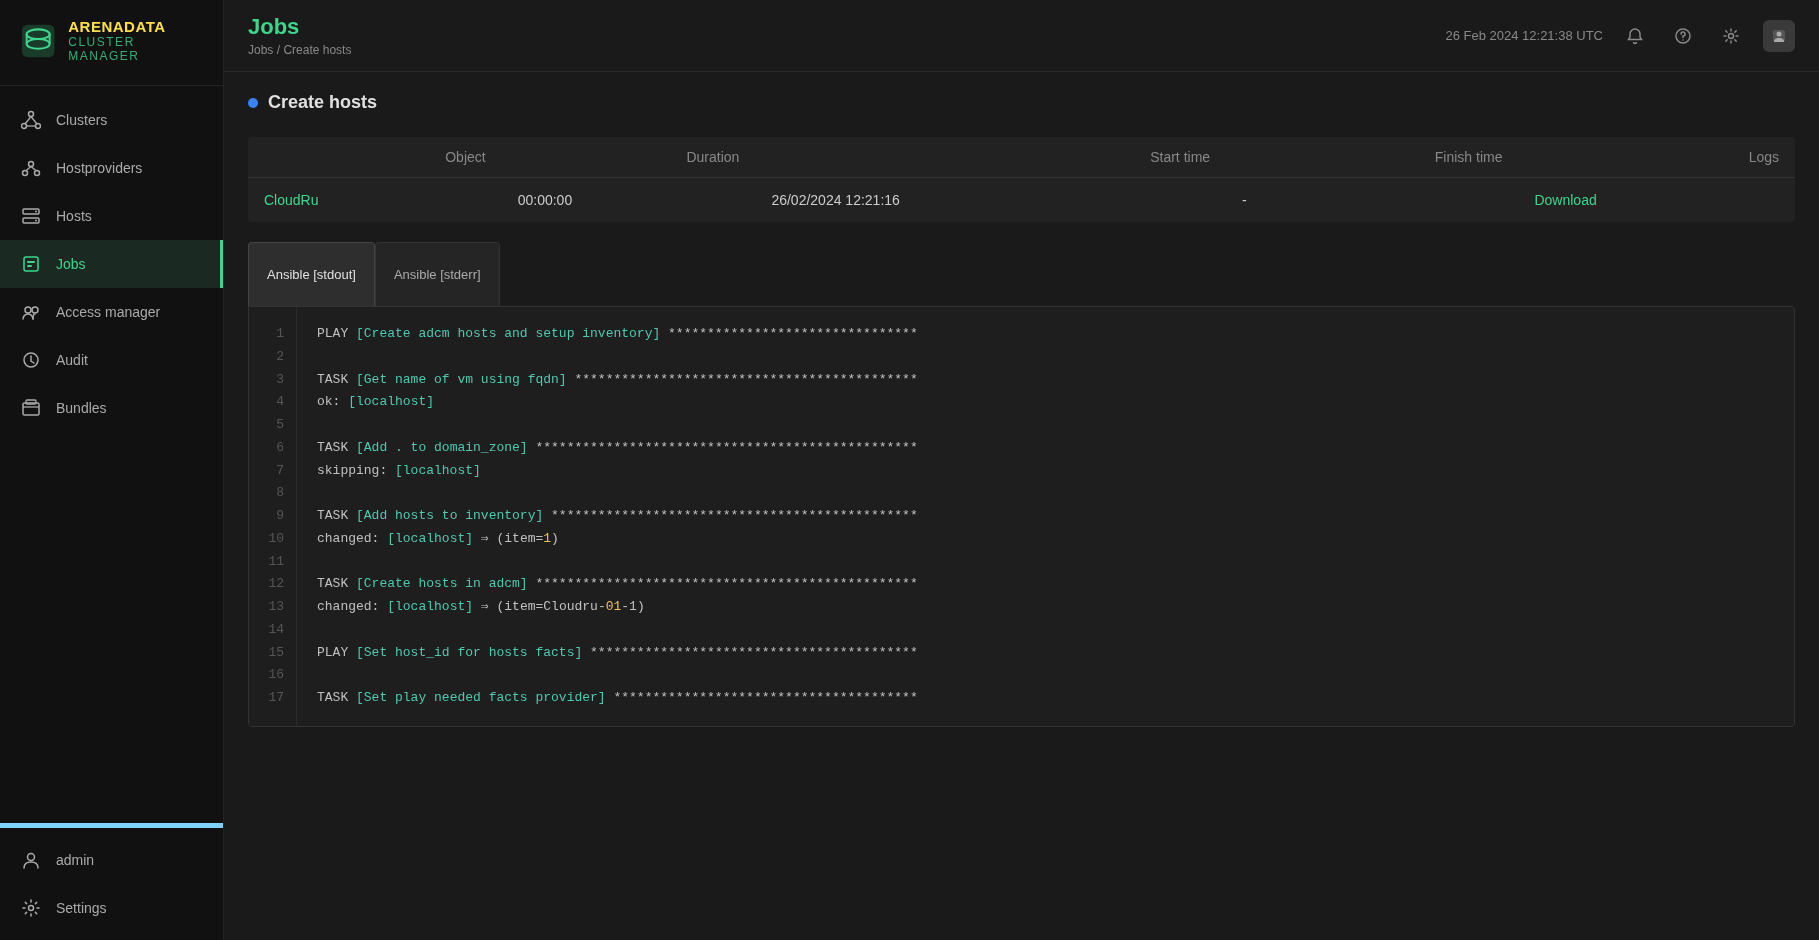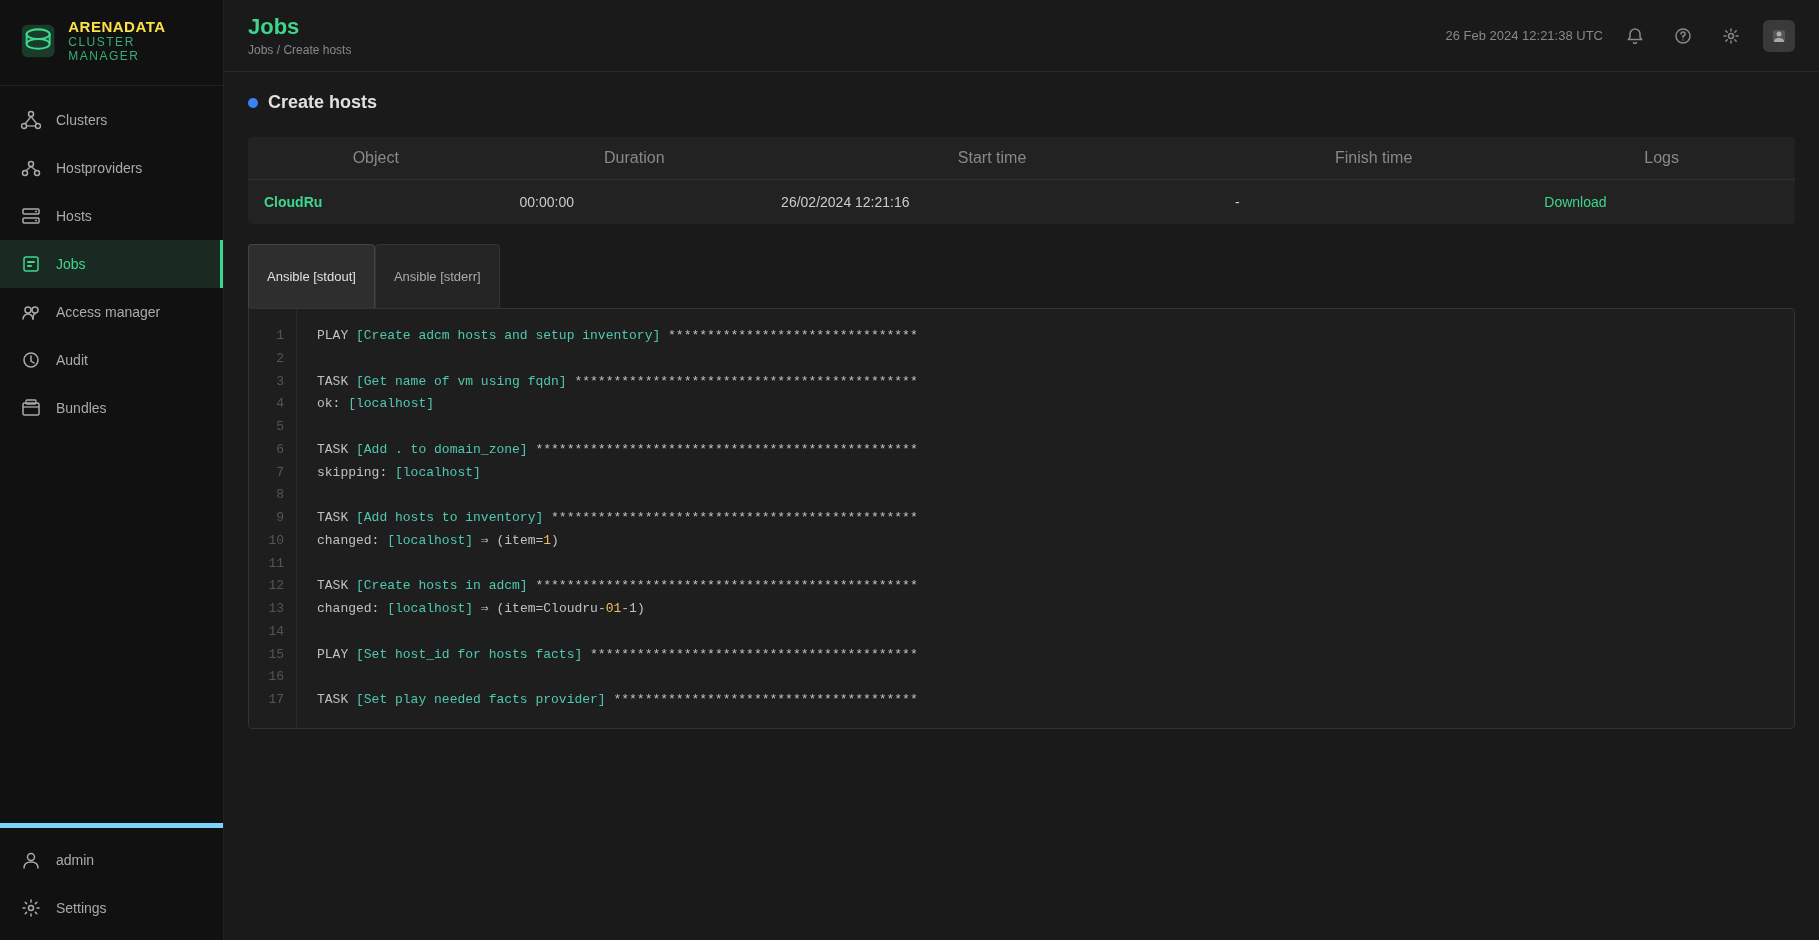--- a/index.html
+++ b/index.html
@@ -198,41 +198,40 @@
 
     
     .jobs-table {
       width: 100%;
       border-collapse: collapse;
       margin-bottom: 20px;
       background: #222;
       border-radius: 4px;
     }
     .jobs-table th {
-      text-align: center;
+      text-align: right;
       padding: 12px 16px;
       color: #888;
       font-weight: 400;
-      font-size: 16px;
+      font-size: 14px;
       border-bottom: 1px solid #333;
     }
     .jobs-table td {
       padding: 14px 16px;
       border-bottom: 1px solid #2a2a2a;
       color: #ccc;
       font-size: 14px;
     }
     .jobs-table tr:last-child td {
       border-bottom: none;
     }
     .link-text {
       color: #3dd68c;
       cursor: pointer;
       text-decoration: none;
-      font-weight: bold;
     }
     .download-link {
       color: #3dd68c;
       cursor: pointer;
       text-decoration: none;
     }
 
     
     .tabs {
       display: flex;

